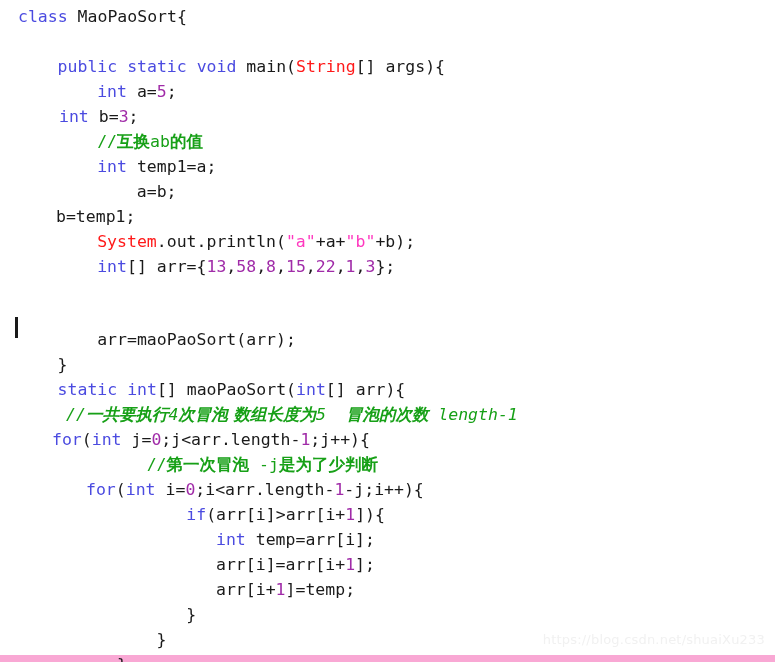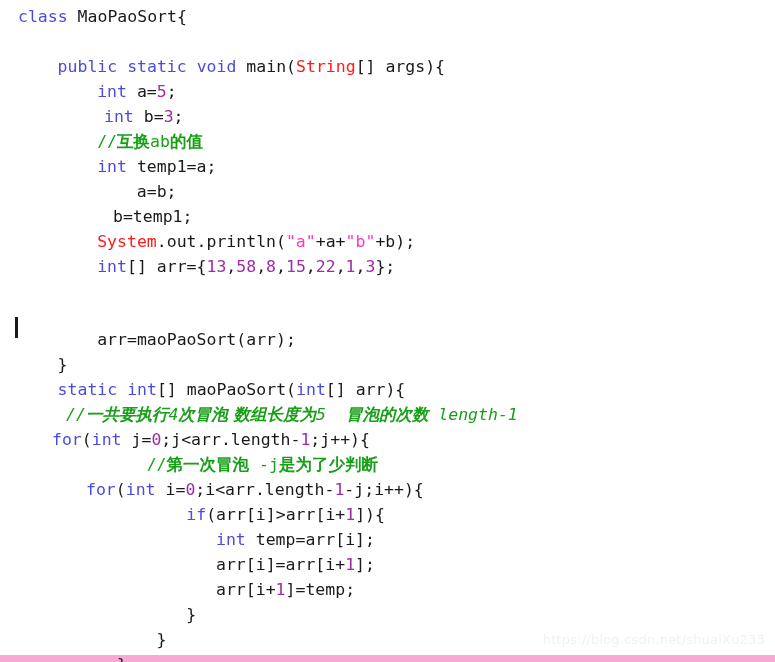--- a/index.html
+++ b/index.html
@@ -71,25 +71,25 @@
 </style>
 </head>
 <body>
 
 <div id="code-block">
   <div id="code-lines">
       <div class="code-line" style="padding-left: 18px;"><span class="tok-kw">class </span><span class="tok-plain">MaoPaoSort{</span></div>
       <div class="code-line" style="padding-left: 18px;">&nbsp;</div>
       <div class="code-line" style="padding-left: 57.6px;"><span class="tok-kw">public static void </span><span class="tok-plain">main(</span><span class="tok-type">String</span><span class="tok-plain">[] args){</span></div>
       <div class="code-line" style="padding-left: 97.2px;"><span class="tok-kw">int </span><span class="tok-plain">a=</span><span class="tok-num">5</span><span class="tok-plain">;</span></div>
-      <div class="code-line" style="padding-left: 104px;"><span class="tok-kw">int </span><span class="tok-plain">b=</span><span class="tok-num">3</span><span class="tok-plain">;</span></div>
+      <div class="code-line" style="padding-left: 59px;"><span class="tok-kw">int </span><span class="tok-plain">b=</span><span class="tok-num">3</span><span class="tok-plain">;</span></div>
       <div class="code-line" style="padding-left: 97.2px;"><span class="tok-cmt">//</span><span class="tok-cmt cjk">互换</span><span class="tok-cmt">ab</span><span class="tok-cmt cjk">的值</span></div>
       <div class="code-line" style="padding-left: 97.2px;"><span class="tok-kw">int </span><span class="tok-plain">temp1=a;</span></div>
       <div class="code-line" style="padding-left: 136.8px;"><span class="tok-plain">a=b;</span></div>
-      <div class="code-line" style="padding-left: 113px;"><span class="tok-plain">b=temp1;</span></div>
+      <div class="code-line" style="padding-left: 56px;"><span class="tok-plain">b=temp1;</span></div>
       <div class="code-line" style="padding-left: 97.2px;"><span class="tok-type">System</span><span class="tok-plain">.out.println(</span><span class="tok-str">"a"</span><span class="tok-plain">+a+</span><span class="tok-str">"b"</span><span class="tok-plain">+b);</span></div>
       <div class="code-line" style="padding-left: 97.2px;"><span class="tok-kw">int</span><span class="tok-plain">[] arr={</span><span class="tok-num">13</span><span class="tok-plain">,</span><span class="tok-num">58</span><span class="tok-plain">,</span><span class="tok-num">8</span><span class="tok-plain">,</span><span class="tok-num">15</span><span class="tok-plain">,</span><span class="tok-num">22</span><span class="tok-plain">,</span><span class="tok-num">1</span><span class="tok-plain">,</span><span class="tok-num">3</span><span class="tok-plain">};</span></div>
       <div class="code-line" style="padding-left: 97.2px; margin-top: 48px;"><span class="tok-plain">arr=maoPaoSort(arr);</span></div>
       <div class="code-line" style="padding-left: 57.6px;"><span class="tok-plain">}</span></div>
       <div class="code-line" style="padding-left: 57.6px;"><span class="tok-kw">static int</span><span class="tok-plain">[] maoPaoSort(</span><span class="tok-kw">int</span><span class="tok-plain">[] arr){</span></div>
       <div class="code-line" style="padding-left: 66px; font-style: italic;"><span class="tok-cmt">//</span><span class="tok-cmt cjk">一共要执行</span><span class="tok-cmt">4</span><span class="tok-cmt cjk">次冒泡 数组长度为</span><span class="tok-cmt">5</span><span class="tok-cmt">  </span><span class="tok-cmt cjk">冒泡的次数</span><span class="tok-cmt"> length-1</span></div>
       <div class="code-line" style="padding-left: 52px;"><span class="tok-kw">for</span><span class="tok-plain">(</span><span class="tok-kw">int </span><span class="tok-plain">j=</span><span class="tok-num">0</span><span class="tok-plain">;j&lt;arr.length-</span><span class="tok-num">1</span><span class="tok-plain">;j++){</span></div>
       <div class="code-line" style="padding-left: 146.7px;"><span class="tok-cmt">//</span><span class="tok-cmt cjk">第一次冒泡</span><span class="tok-cmt"> -j</span><span class="tok-cmt cjk">是为了少判断</span></div>
       <div class="code-line" style="padding-left: 86px;"><span class="tok-kw">for</span><span class="tok-plain">(</span><span class="tok-kw">int </span><span class="tok-plain">i=</span><span class="tok-num">0</span><span class="tok-plain">;i&lt;arr.length-</span><span class="tok-num">1</span><span class="tok-plain">-j;i++){</span></div>
       <div class="code-line" style="padding-left: 186.3px;"><span class="tok-kw">if</span><span class="tok-plain">(arr[i]&gt;arr[i+</span><span class="tok-num">1</span><span class="tok-plain">]){</span></div>

